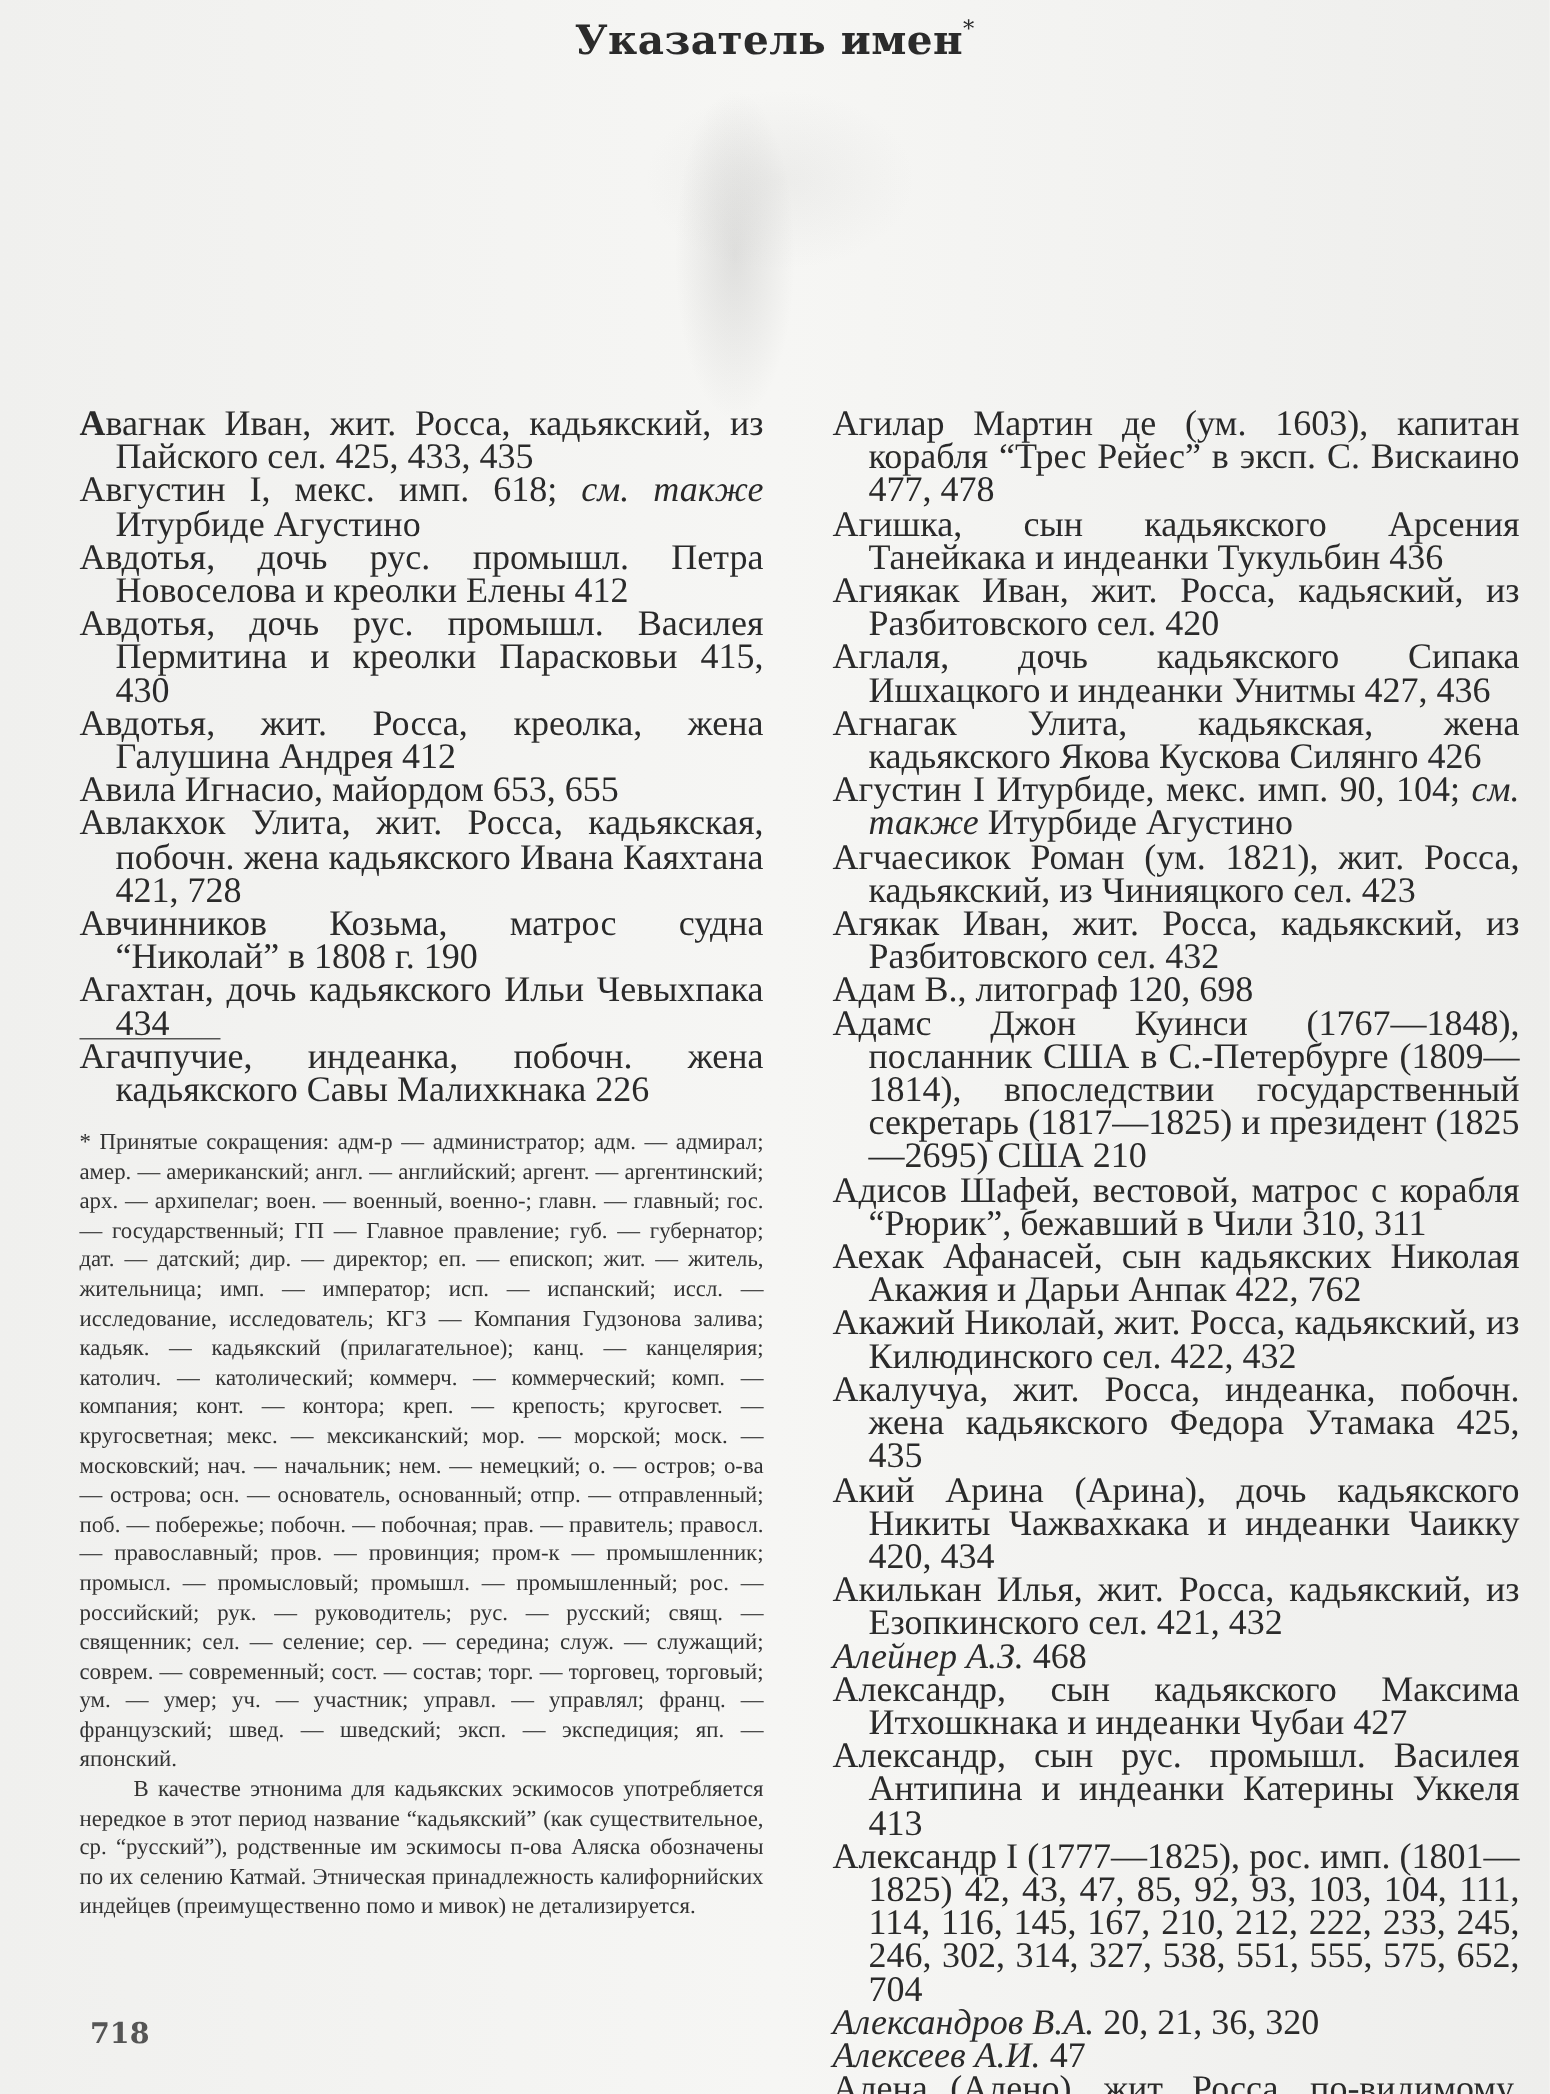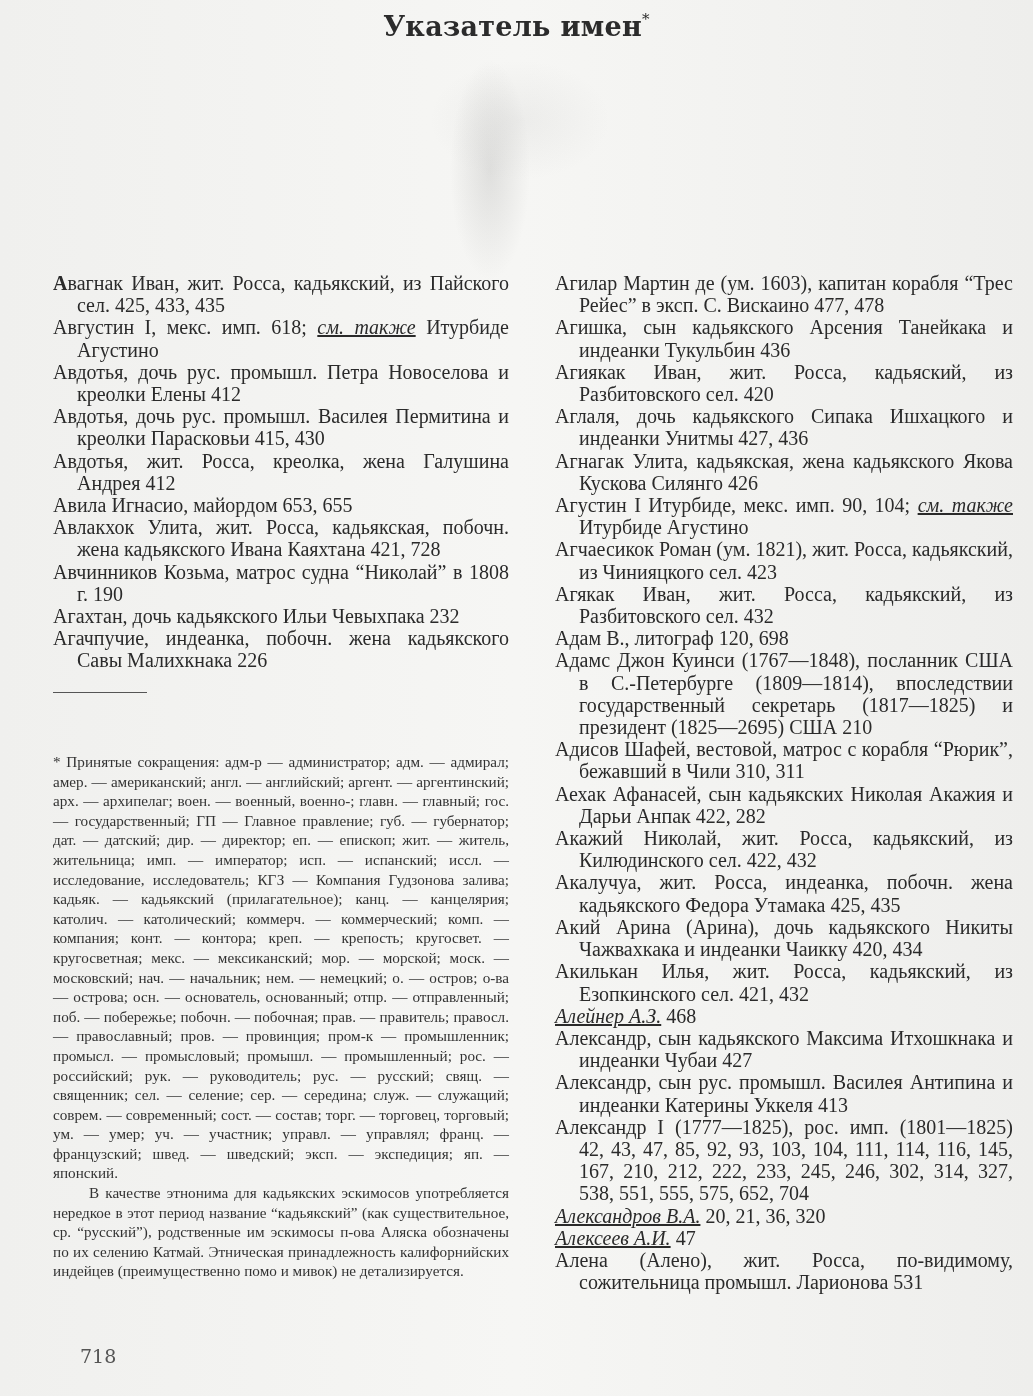--- a/index.html
+++ b/index.html
@@ -21,68 +21,68 @@
     position: absolute; top: 10px; left: 0; width: 1033px;
     text-align: center;
     font-family: "DejaVu Serif", serif;
     font-weight: bold; font-size: 27px; color: #2b2b2b;
     letter-spacing: 0.3px;
   }
   .title sup { font-size: 15px; font-weight: normal; vertical-align: 12px; }
   .col {
     position: absolute; top: 272px;
     font-family: "Liberation Serif", serif;
-    font-size: 20px; line-height: 22.2px;
+    font-size: 24px; line-height: 22.2px;
   }
   .col.left { left: 53px; width: 456px; }
   .col.right { left: 555px; width: 458px; }
   .entry {
     text-align: justify;
     padding-left: 24px; text-indent: -24px;
   }
   .entry .lead { font-weight: bold; }
-  .entry i, .entry .it { font-style: italic; text-decoration: underline; }
+  .entry i, .entry .it { font-style: italic; }
   .footrule {
     position: absolute; left: 53px; top: 692px; width: 94px;
     border-top: 1px solid #555;
   }
   .footnote {
     position: absolute; left: 53px; top: 708px; width: 456px;
     font-family: "Liberation Serif", serif;
     font-size: 15.2px; line-height: 19.6px; text-align: justify;
     color: #333;
     margin-top: 44px;
   }
   .footnote p { margin: 0; }
   .footnote .p2 { text-indent: 36px; }
   .pagenum {
-    position: absolute; left: 80px; top: 1345px;
+    position: absolute; left: 60px; top: 1345px;
     font-family: "DejaVu Serif", serif;
-    font-weight: normal; font-size: 19px; color: #555; text-align: right;
+    font-weight: bold; font-size: 19px; color: #555; text-align: right;
   }
 </style>
 </head>
 <body>
 
 <div class="page-bg"></div>
 
 <h1 class="title" style="margin:0;">
   <span>Указатель имен</span><sup>*</sup>
 </h1>
 
 <div class="col left">
   <div class="entry"><span class="lead">А</span><span>вагнак Иван, жит. Росса, кадьякский, из Пайского сел. 425, 433, 435</span></div>
   <div class="entry"><span>Августин I, мекс. имп. 618; </span><i>см. также</i><span> Итурбиде Агустино</span></div>
   <div class="entry">Авдотья, дочь рус. промышл. Петра Новоселова и креолки Елены 412</div>
   <div class="entry">Авдотья, дочь рус. промышл. Василея Пермитина и креолки Парасковьи 415, 430</div>
   <div class="entry">Авдотья, жит. Росса, креолка, жена Галушина Андрея 412</div>
   <div class="entry">Авила Игнасио, майордом 653, 655</div>
   <div class="entry">Авлакхок Улита, жит. Росса, кадьякская, побочн. жена кадьякского Ивана Каяхтана 421, 728</div>
   <div class="entry">Авчинников Козьма, матрос судна “Николай” в 1808 г. 190</div>
-  <div class="entry">Агахтан, дочь кадьякского Ильи Чевыхпака 232</div>
+  <div class="entry">Агахтан, дочь кадьякского Ильи Чевыхпака 434</div>
   <div class="entry">Агачпучие, индеанка, побочн. жена кадьякского Савы Малихкнака 226</div>
 </div>
 
 <div class="footrule"></div>
 
 <div class="footnote">
   <p><span>* </span><span>Принятые сокращения: адм-р — администратор; адм. — адмирал; амер. — американский; англ. — английский; аргент. — аргентинский; арх. — архипелаг; воен. — военный, военно-; главн. — главный; гос. — государственный; ГП — Главное правление; губ. — губернатор; дат. — датский; дир. — директор; еп. — епископ; жит. — житель, жительница; имп. — император; исп. — испанский; иссл. — исследование, исследователь; КГЗ — Компания Гудзонова залива; кадьяк. — кадьякский (прилагательное); канц. — канцелярия; католич. — католический; коммерч. — коммерческий; комп. — компания; конт. — контора; креп. — крепость; кругосвет. — кругосветная; мекс. — мексиканский; мор. — морской; моск. — московский; нач. — начальник; нем. — немецкий; о. — остров; о-ва — острова; осн. — основатель, основанный; отпр. — отправленный; поб. — побережье; побочн. — побочная; прав. — правитель; правосл. — православный; пров. — провинция; пром-к — промышленник; промысл. — промысловый; промышл. — промышленный; рос. — российский; рук. — руководитель; рус. — русский; свящ. — священник; сел. — селение; сер. — середина; служ. — служащий; соврем. — современный; сост. — состав; торг. — торговец, торговый; ум. — умер; уч. — участник; управл. — управлял; франц. — французский; швед. — шведский; эксп. — экспедиция; яп. — японский.</span></p>
   <p class="p2">В качестве этнонима для кадьякских эскимосов употребляется нередкое в этот период название “кадьякский” (как существительное, ср. “русский”), родственные им эскимосы п-ова Аляска обозначены по их селению Катмай. Этническая принадлежность калифорнийских индейцев (преимущественно помо и мивок) не детализируется.</p>
 </div>
 
@@ -91,21 +91,21 @@
   <div class="entry">Агишка, сын кадьякского Арсения Танейкака и индеанки Тукульбин 436</div>
   <div class="entry">Агиякак Иван, жит. Росса, кадьяский, из Разбитовского сел. 420</div>
   <div class="entry">Аглаля, дочь кадьякского Сипака Ишхацкого и индеанки Унитмы 427, 436</div>
   <div class="entry">Агнагак Улита, кадьякская, жена кадьякского Якова Кускова Силянго 426</div>
   <div class="entry"><span>Агустин I Итурбиде, мекс. имп. 90, 104; </span><i>см. также</i><span> Итурбиде Агустино</span></div>
   <div class="entry">Агчаесикок Роман (ум. 1821), жит. Росса, кадьякский, из Чинияцкого сел. 423</div>
   <div class="entry">Агякак Иван, жит. Росса, кадьякский, из Разбитовского сел. 432</div>
   <div class="entry">Адам В., литограф 120, 698</div>
   <div class="entry">Адамс Джон Куинси (1767—1848), посланник США в С.-Петербурге (1809—1814), впоследствии государственный секретарь (1817—1825) и президент (1825—2695) США 210</div>
   <div class="entry">Адисов Шафей, вестовой, матрос с корабля “Рюрик”, бежавший в Чили 310, 311</div>
-  <div class="entry">Аехак Афанасей, сын кадьякских Николая Акажия и Дарьи Анпак 422, 282</div>
+  <div class="entry">Аехак Афанасей, сын кадьякских Николая Акажия и Дарьи Анпак 422, 762</div>
   <div class="entry">Акажий Николай, жит. Росса, кадьякский, из Килюдинского сел. 422, 432</div>
   <div class="entry">Акалучуа, жит. Росса, индеанка, побочн. жена кадьякского Федора Утамака 425, 435</div>
   <div class="entry">Акий Арина (Арина), дочь кадьякского Никиты Чажвахкака и индеанки Чаикку 420, 434</div>
   <div class="entry">Акилькан Илья, жит. Росса, кадьякский, из Езопкинского сел. 421, 432</div>
   <div class="entry"><i>Алейнер А.З.</i><span> 468</span></div>
   <div class="entry">Александр, сын кадьякского Максима Итхошкнака и индеанки Чубаи 427</div>
   <div class="entry">Александр, сын рус. промышл. Василея Антипина и индеанки Катерины Уккеля 413</div>
   <div class="entry">Александр I (1777—1825), рос. имп. (1801—1825) 42, 43, 47, 85, 92, 93, 103, 104, 111, 114, 116, 145, 167, 210, 212, 222, 233, 245, 246, 302, 314, 327, 538, 551, 555, 575, 652, 704</div>
   <div class="entry"><i>Александров В.А.</i><span> 20, 21, 36, 320</span></div>
   <div class="entry"><i>Алексеев А.И.</i><span> 47</span></div>

